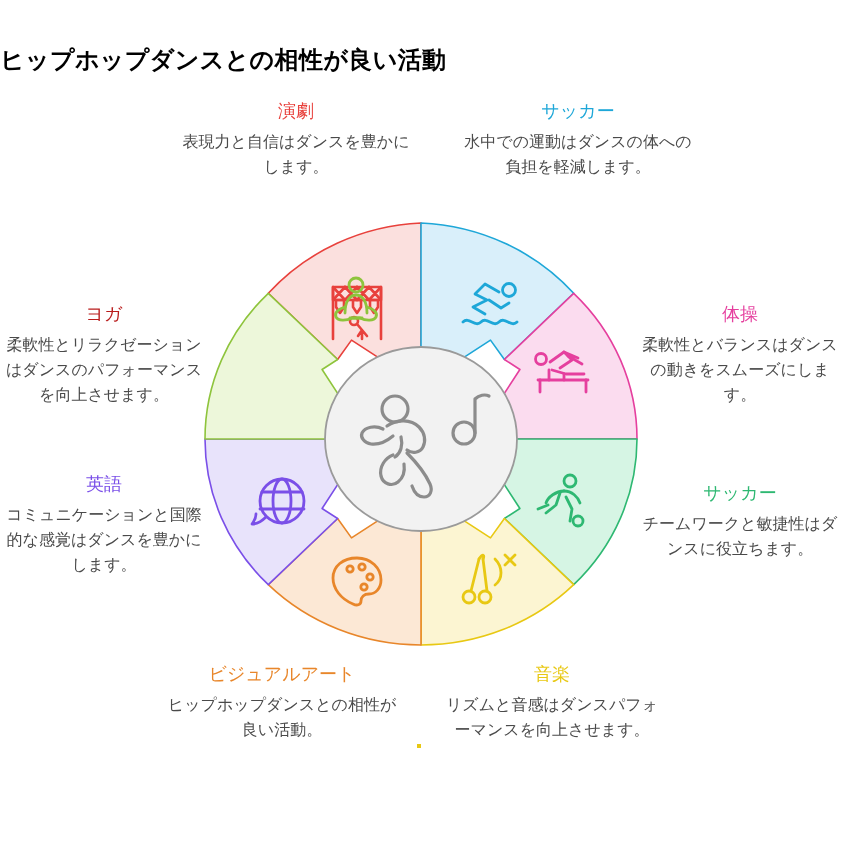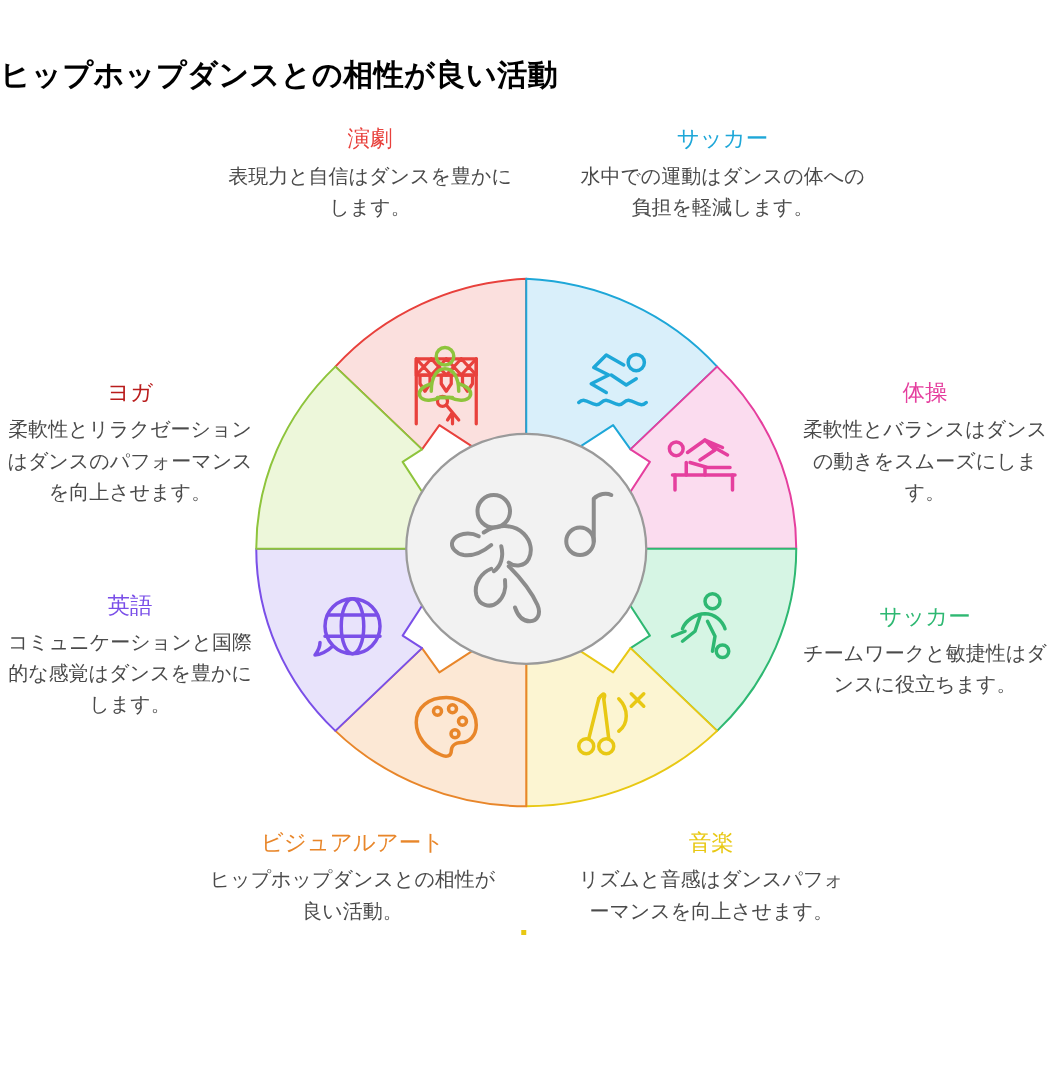--- a/index.html
+++ b/index.html
@@ -49,21 +49,21 @@
     font-size: 16px;
     color: #4a4a4a;
     line-height: 1.55;
   }
 
   
   .lb-theater  { left: 176px; top: 100px;  width: 240px; }
   .lb-swimming { left: 458px; top: 100px;  width: 240px; }
   .lb-gym      { left: 638px; top: 303px;  width: 204px; }
   .lb-soccer   { left: 638px; top: 482px;  width: 204px; }
-  .lb-music    { left: 458px; top: 663px;  width: 222px; }
+  .lb-music    { left: 441px; top: 663px;  width: 222px; }
   .lb-visual   { left: 166px; top: 663px;  width: 232px; }
   .lb-english  { left: 2px;   top: 473px;  width: 204px; text-align: center; }
   .lb-yoga     { left: 2px;   top: 303px;  width: 204px; }
 
   .dot-artifact {
     position: absolute;
     left: 417px;
     top: 744px;
     width: 4px;
     height: 4px;

